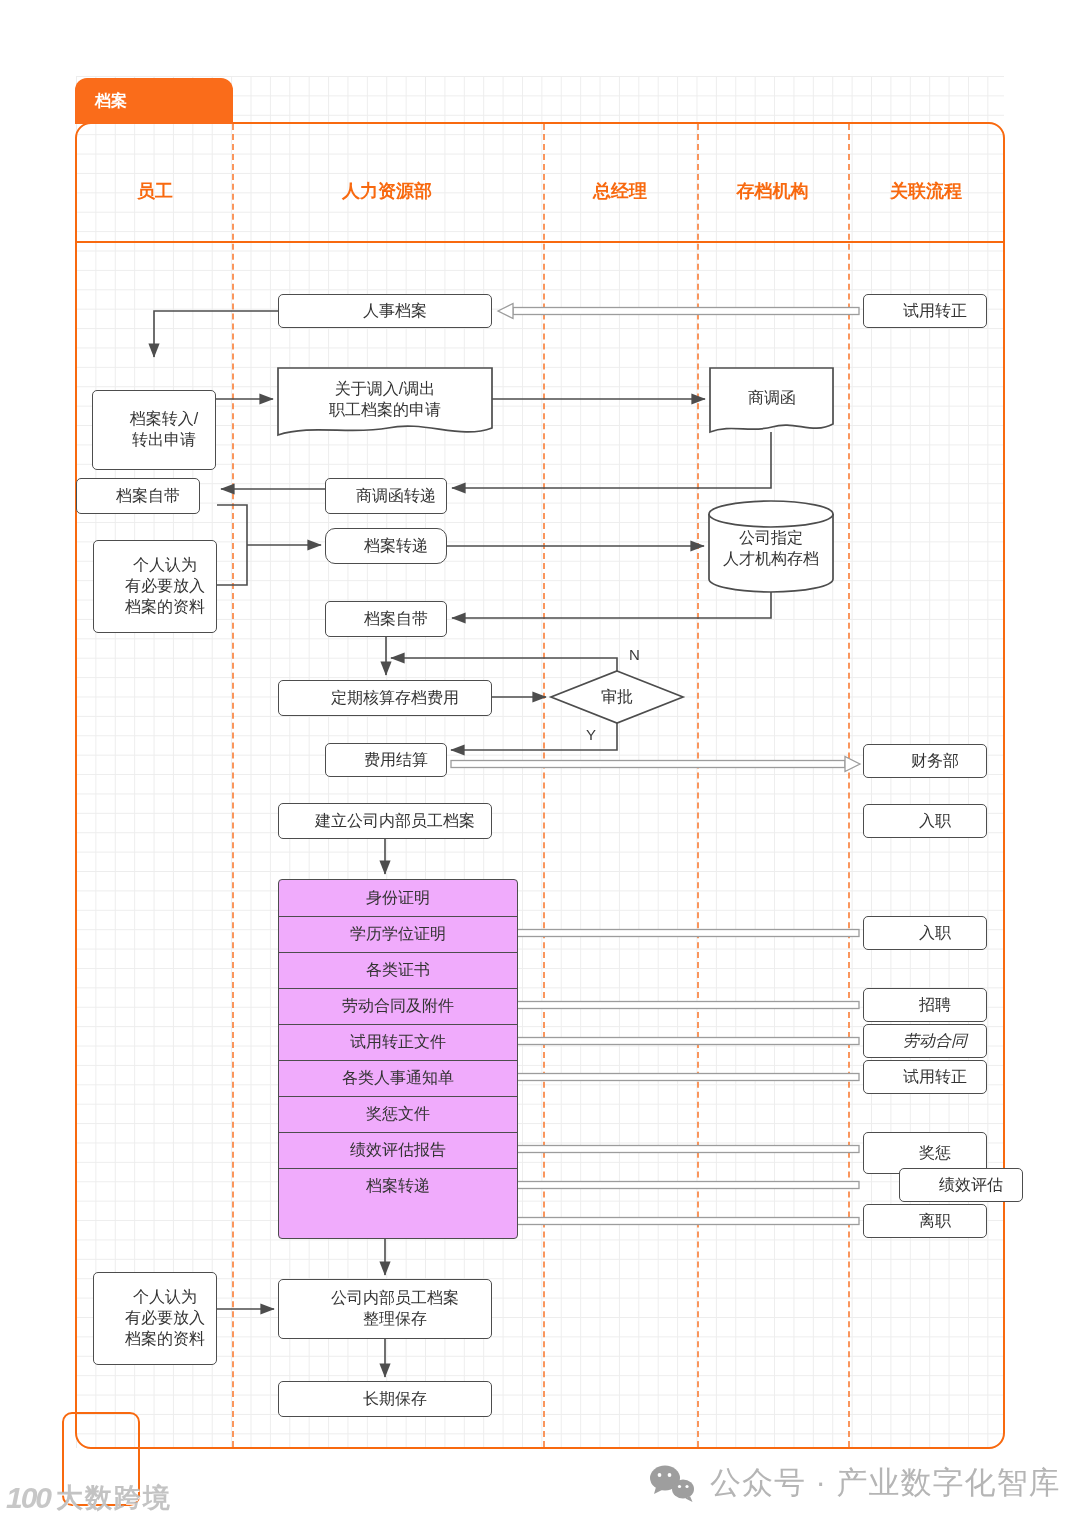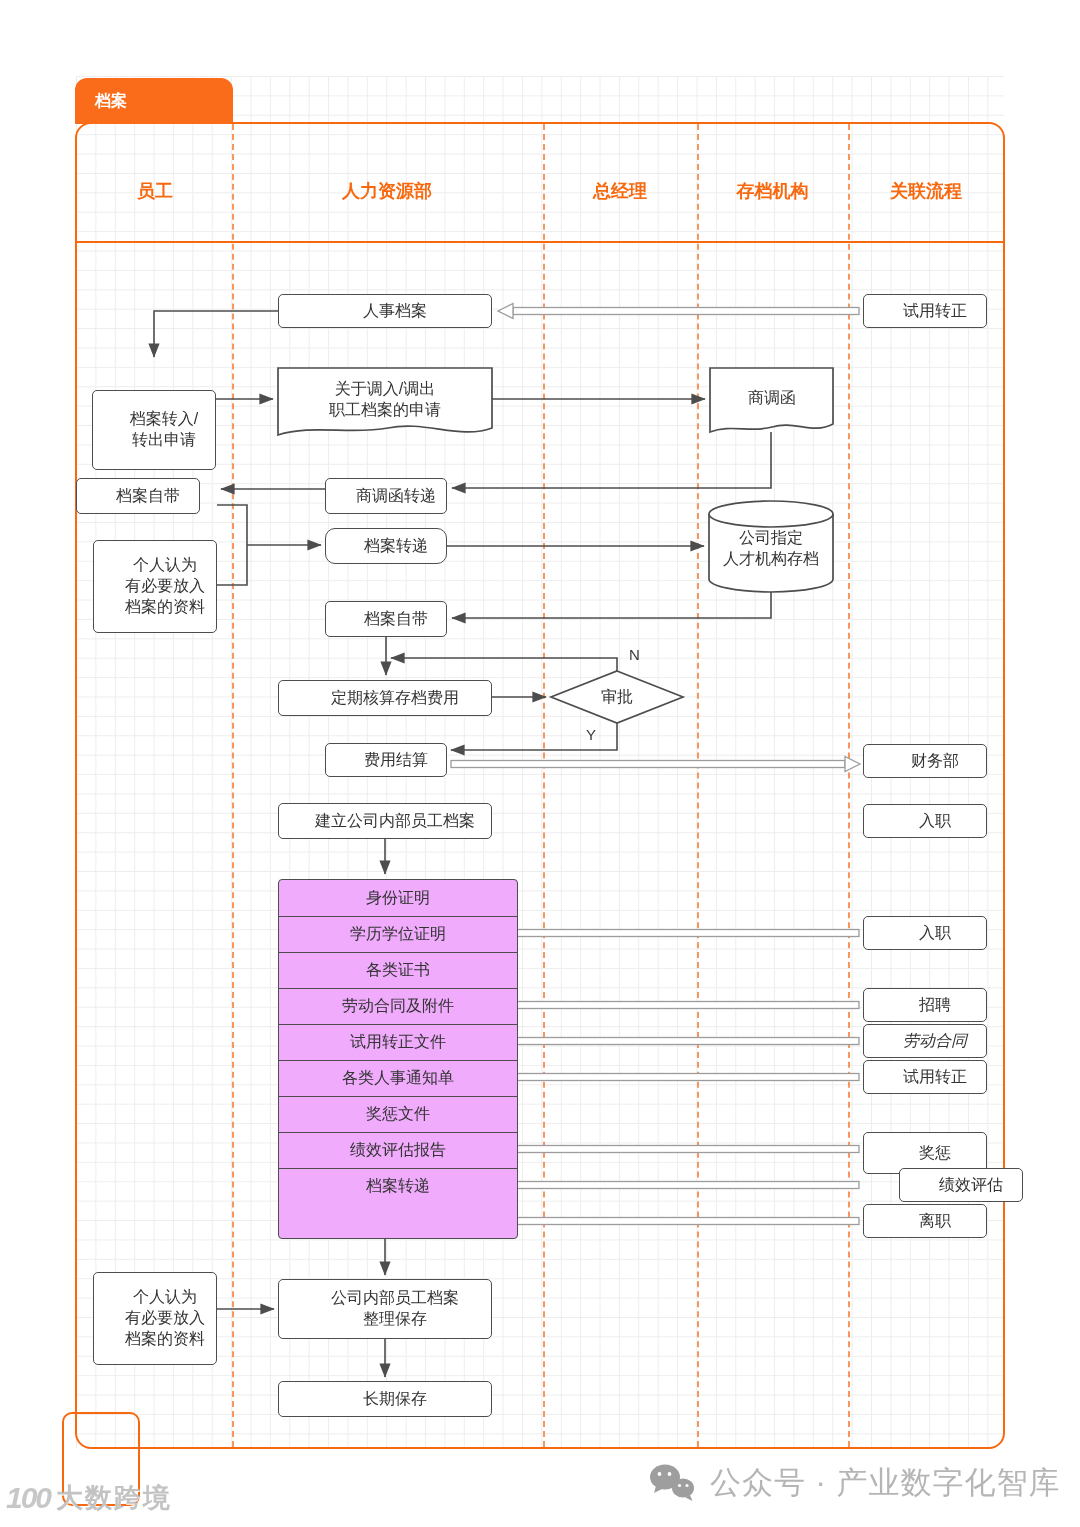--- a/index.html
+++ b/index.html
@@ -33,21 +33,21 @@
   .doc-row + .doc-row{border-top:1.7px solid #4D4D4D;}
   .branch-label{position:absolute;color:#3a3a3a;font-size:15px;z-index:4;}
   svg.connectors{position:absolute;left:0;top:0;z-index:2;pointer-events:none;}
   .corner-box{position:absolute;left:62px;top:1412px;width:78px;height:94px;
         border:2.5px solid #F8690F;border-radius:10px;box-sizing:border-box;z-index:5;background:transparent;}
   .wm-left{position:absolute;left:6px;top:1480px;display:flex;align-items:center;gap:6px;z-index:6;
         color:rgba(175,175,175,.75);text-shadow:0 1px 0 #fff;}
   .wm-logo{font-size:30px;font-weight:bold;font-style:italic;letter-spacing:-2px;
         color:rgba(185,185,185,.8);}
   .wm-text{font-size:27px;font-weight:bold;letter-spacing:2px;}
-  .wm-right{position:absolute;left:648px;top:1462px;display:flex;align-items:center;gap:12px;z-index:6;}
+  .wm-right{position:absolute;left:648px;top:1462px;display:flex;align-items:flex-end;gap:12px;z-index:6;}
   .wm-right .txt{color:#b5b5b5;font-size:31px;letter-spacing:1px;}
 </style>
 </head>
 <body>
 
 <div class="page">
 
   <div class="grid-bg"></div>
 
   <svg class="connectors" width="1080" height="1527">

